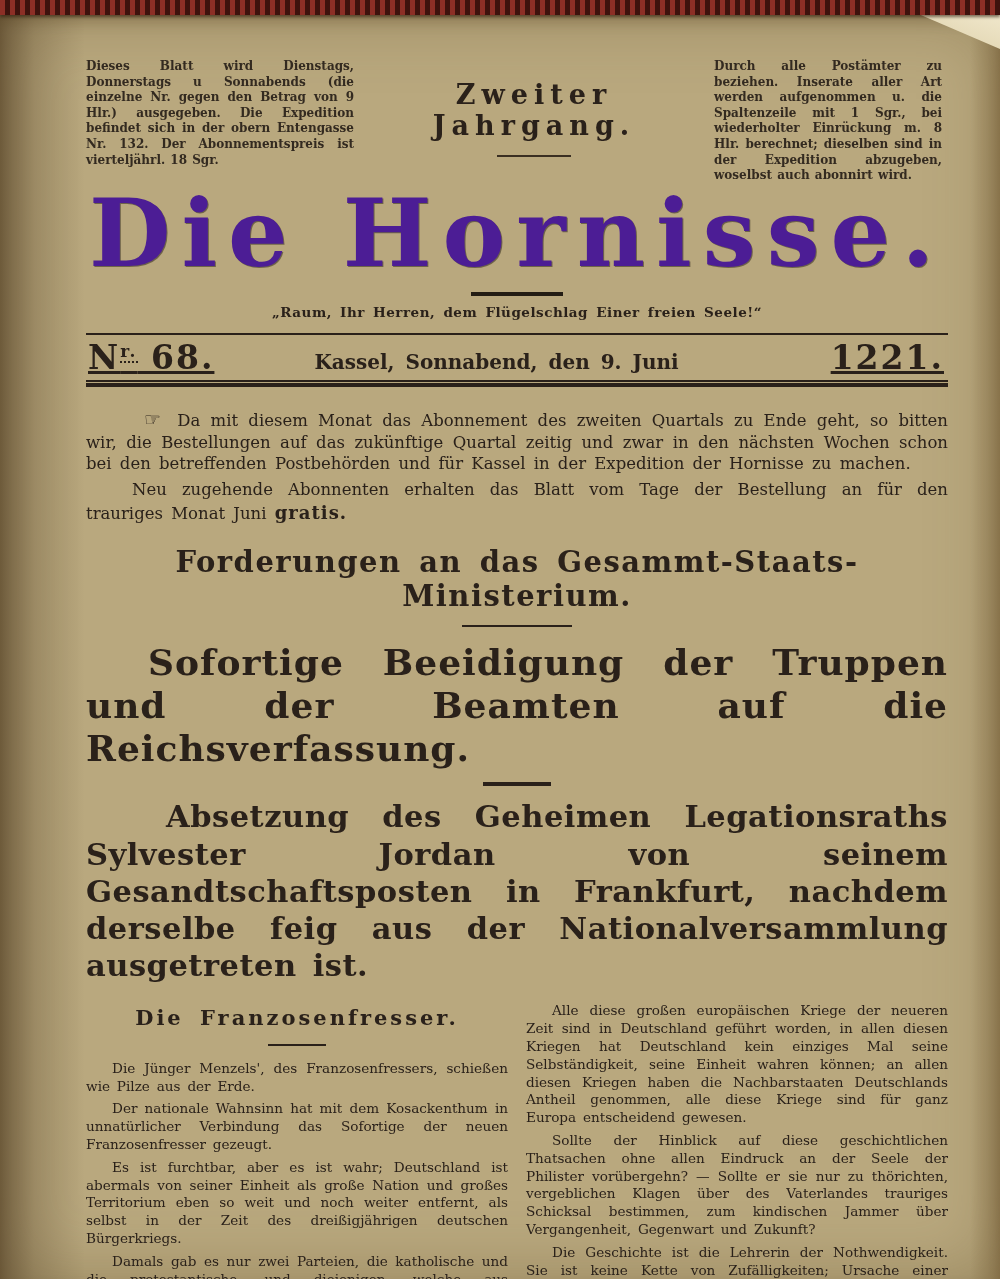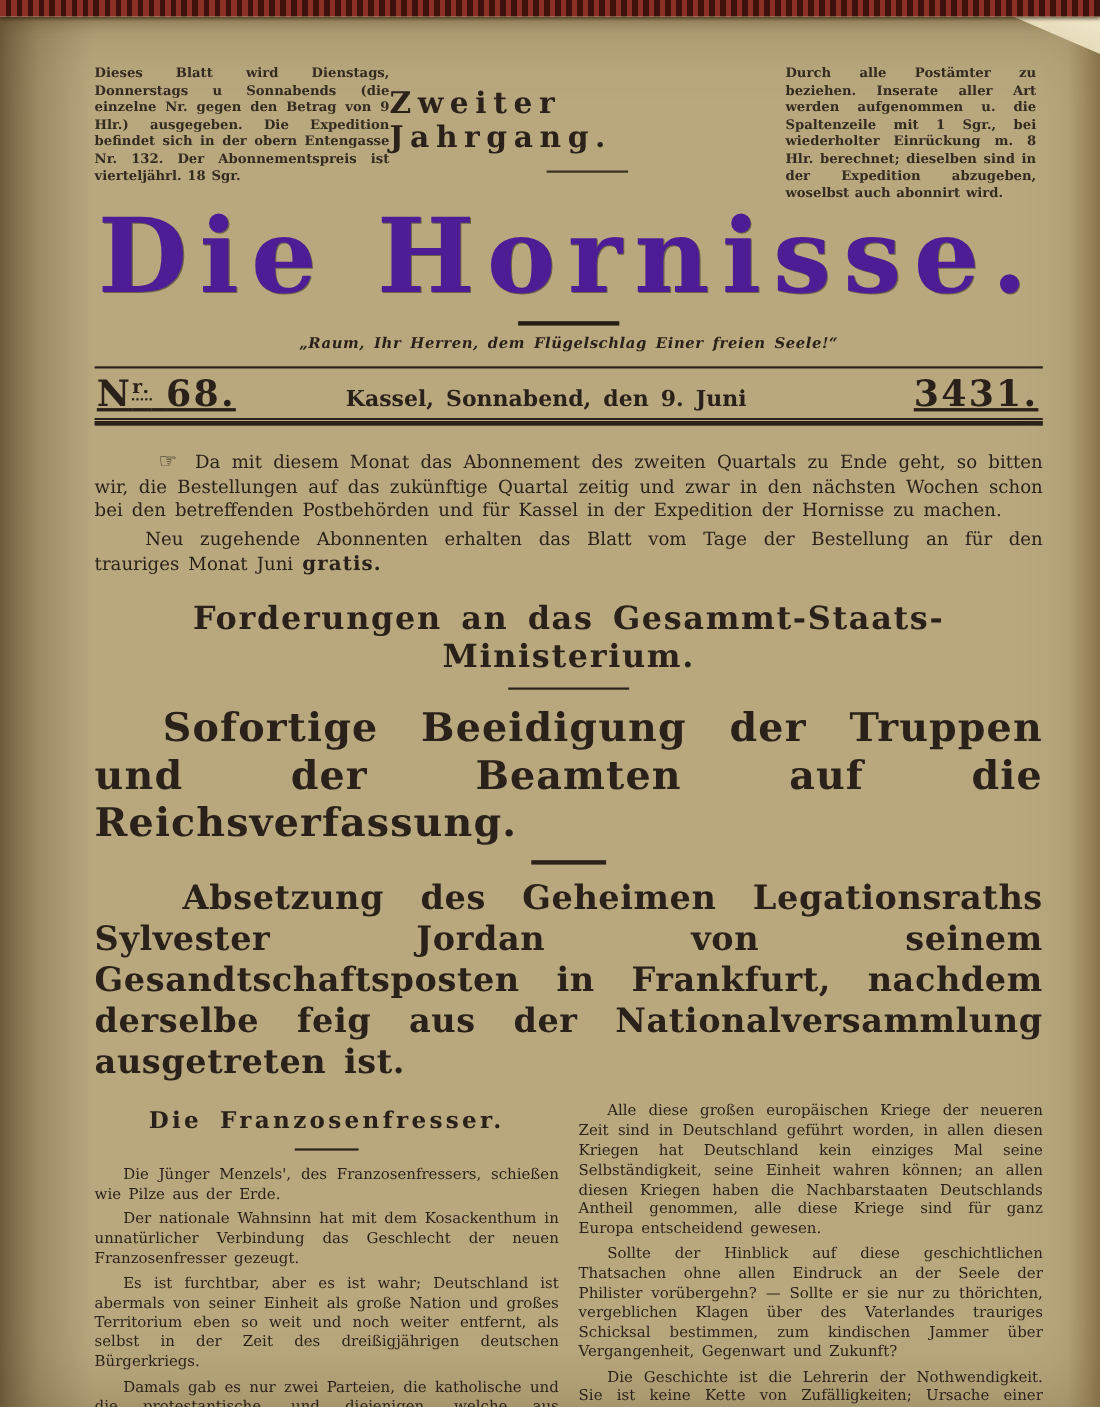--- a/index.html
+++ b/index.html
@@ -47,33 +47,33 @@
   }
   .content{position:relative;z-index:2;padding:44px 52px 0 86px;}
 
   
   .top-row{display:flex;justify-content:space-between;align-items:flex-start;}
   .notice{
     width:268px;font-size:12px;line-height:1.3;text-align:justify;
     word-spacing:1px;font-weight:600;color:#332a20;
   }
   .notice.right{width:228px;margin-right:6px;}
-  .edition-block{flex:1;text-align:left;padding-top:20px;}
+  .edition-block{flex:1;text-align:center;padding-top:20px;}
   .edition{font-size:27px;font-weight:bold;letter-spacing:6px;word-spacing:10px;}
   .edition-rule{width:74px;height:2px;background:#3a2f22;margin:14px auto 0;}
 
   
   .masthead{
     text-align:center;font-size:94px;line-height:1.02;font-weight:bold;
     letter-spacing:11px;margin-top:2px;color:#4c1d95;
     text-shadow:1px 1px 0 rgba(36,29,20,.5);
     white-space:nowrap;
   }
   .masthead-rule{width:92px;height:4px;background:#241d14;margin:10px auto 8px;}
-  .motto{text-align:center;font-size:13.5px;font-weight:bold;letter-spacing:.5px;word-spacing:3px;font-style:italic;}
+  .motto{text-align:center;font-size:13.5px;font-weight:bold;letter-spacing:.5px;word-spacing:3px;}
 
   
   .issue-rule-top{height:2px;background:#2a211a;margin-top:13px;}
   .issue-row{display:flex;justify-content:space-between;align-items:baseline;padding:3px 4px 1px 2px;}
   .issue-number,.issue-year{font-size:33px;font-weight:bold;letter-spacing:2px;text-decoration:underline;}
   .issue-number sup{font-size:17px;border-bottom:2px dotted #2a211a;line-height:1;}
   .issue-dateline{font-size:20px;font-weight:600;word-spacing:4px;transform:translateX(-26px);}
   .issue-rule-bottom{
     height:7px;margin-top:2px;
     background:linear-gradient(#2a211a 0 2px, rgba(0,0,0,0) 2px 3px, #2a211a 3px 7px);
@@ -131,21 +131,21 @@
     </div>
 
     <div class="masthead">Die Hornisse.</div>
     <div class="masthead-rule rule"></div>
     <div class="motto">„Raum, Ihr Herren, dem Flügelschlag Einer freien Seele!“</div>
 
     <div class="issue-rule-top divider"></div>
     <div class="issue-row">
       <div class="issue-number"><span>N</span><sup>r.</sup> <span>68.</span></div>
       <div class="issue-dateline">Kassel, Sonnabend, den 9. Juni</div>
-      <div class="issue-year">3431.</div>
+      <div class="issue-year">1221.</div>
     </div>
     <div class="issue-rule-bottom divider"></div>
 
     <div class="announcement">
       <p class="p1"><span class="pointer">☞</span> <span>Da mit diesem Monat das Abonnement des zweiten Quartals zu Ende geht, so bitten wir, die Bestellungen auf das zukünftige Quartal zeitig und zwar in den nächsten Wochen schon bei den betreffenden Postbehörden und für Kassel in der Expedition der Hornisse zu machen.</span></p>
       <p class="p2"><span>Neu zugehende Abonnenten erhalten das Blatt vom Tage der Bestellung an für den trauriges Monat Juni </span><span class="gratis">gratis.</span></p>
     </div>
 
     <div class="headline-main">Forderungen an das Gesammt-Staats-Ministerium.</div>
     <div class="headline-main-rule rule"></div>
@@ -153,21 +153,21 @@
     <div class="headline-sub1">Sofortige Beeidigung der Truppen und der Beamten auf die Reichsverfassung.</div>
     <div class="headline-sub1-rule rule"></div>
 
     <div class="headline-sub2">Absetzung des Geheimen Legationsraths Sylvester Jordan von seinem Gesandtschaftsposten in Frankfurt, nachdem derselbe feig aus der Nationalversammlung ausgetreten ist.</div>
 
     <div class="columns">
       <div class="col">
         <div class="article-title">Die Franzosenfresser.</div>
         <div class="article-title-rule rule"></div>
         <p>Die Jünger Menzels', des Franzosenfressers, schießen wie Pilze aus der Erde.</p>
-        <p>Der nationale Wahnsinn hat mit dem Kosackenthum in unnatürlicher Verbindung das Geschlecht der neuen Franzosenfresser gezeugt.</p>
+        <p>Der nationale Wahnsinn hat mit dem Kosackenthum in unnatürlicher Verbindung das Sofortige der neuen Franzosenfresser gezeugt.</p>
         <p>Es ist furchtbar, aber es ist wahr; Deutschland ist abermals von seiner Einheit als große Nation und großes Territorium eben so weit und noch weiter entfernt, als selbst in der Zeit des dreißigjährigen deutschen Bürgerkriegs.</p>
         <p>Damals gab es nur zwei Parteien, die katholische und die protestantische, und diejenigen, welche aus politischen Gründen sich diesen beiden angeschlossen hatten.</p>
 
       </div>
       <div class="col">
         <p>Alle diese großen europäischen Kriege der neueren Zeit sind in Deutschland geführt worden, in allen diesen Kriegen hat Deutschland kein einziges Mal seine Selbständigkeit, seine Einheit wahren können; an allen diesen Kriegen haben die Nachbarstaaten Deutschlands Antheil genommen, alle diese Kriege sind für ganz Europa entscheidend gewesen.</p>
         <p>Sollte der Hinblick auf diese geschichtlichen Thatsachen ohne allen Eindruck an der Seele der Philister vorübergehn? — Sollte er sie nur zu thörichten, vergeblichen Klagen über des Vaterlandes trauriges Schicksal bestimmen, zum kindischen Jammer über Vergangenheit, Gegenwart und Zukunft?</p>
         <p>Die Geschichte ist die Lehrerin der Nothwendigkeit. Sie ist keine Kette von Zufälligkeiten; Ursache einer einzelnen Erscheinung ist kein Scribe'sches „Glas Wasser“, das den Fall Marlboroughs und das Ende des spanischen Erbfolgekriegs veranlaßt haben sollte.</p>
 
       </div>

